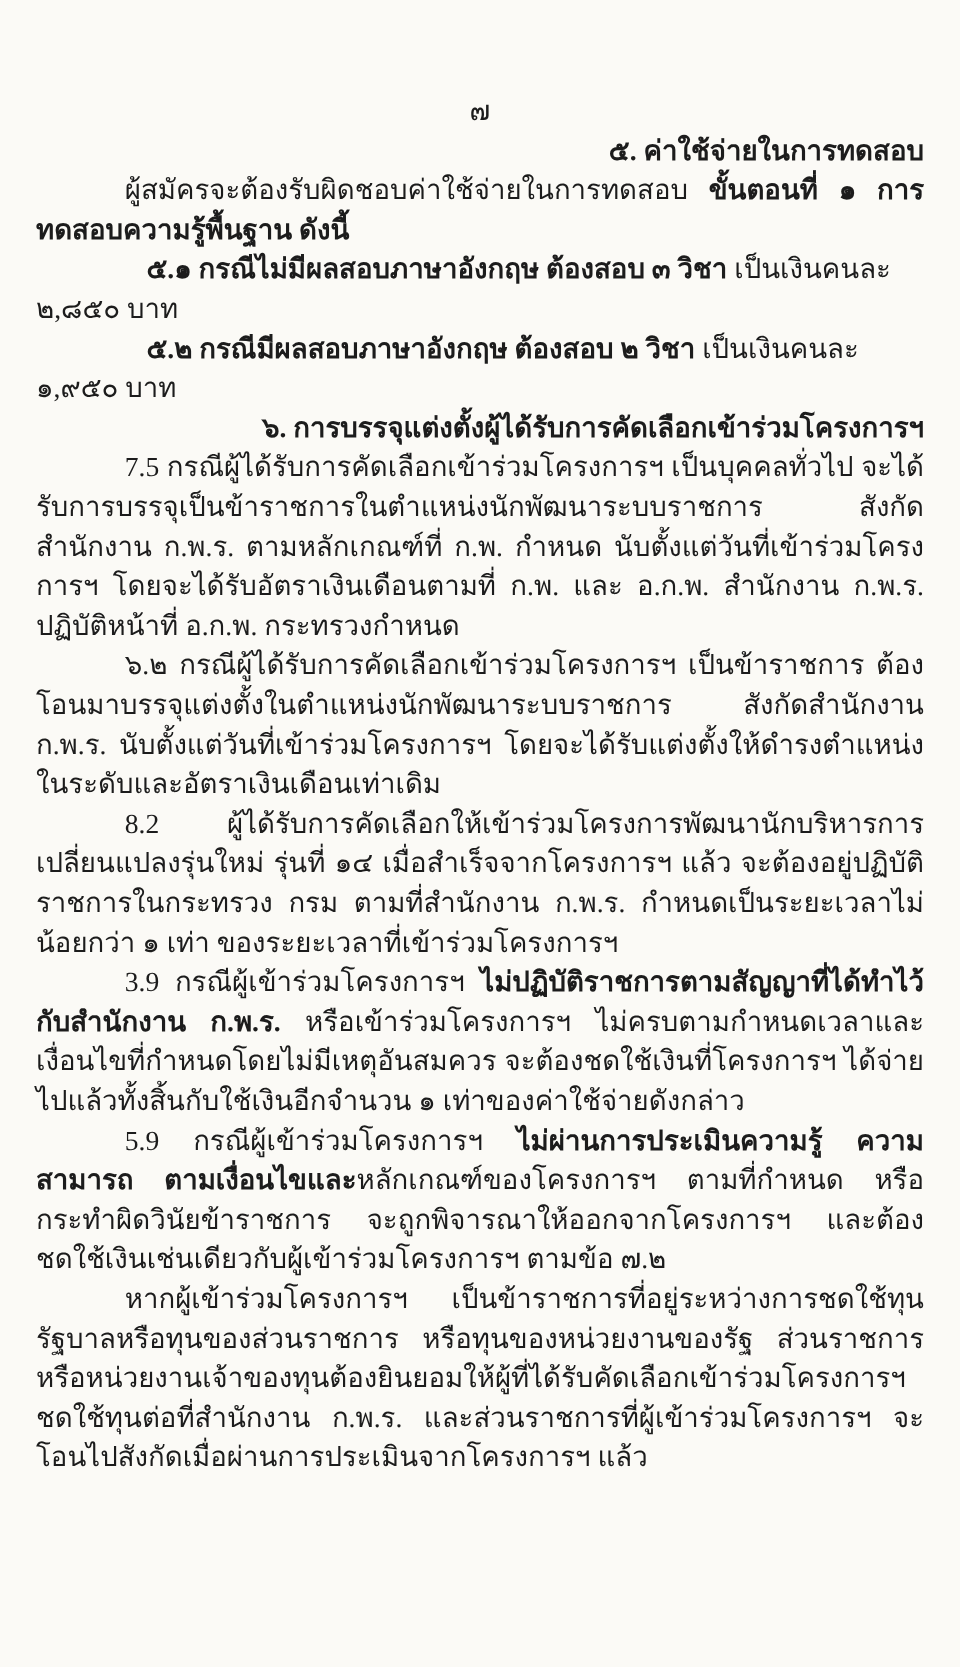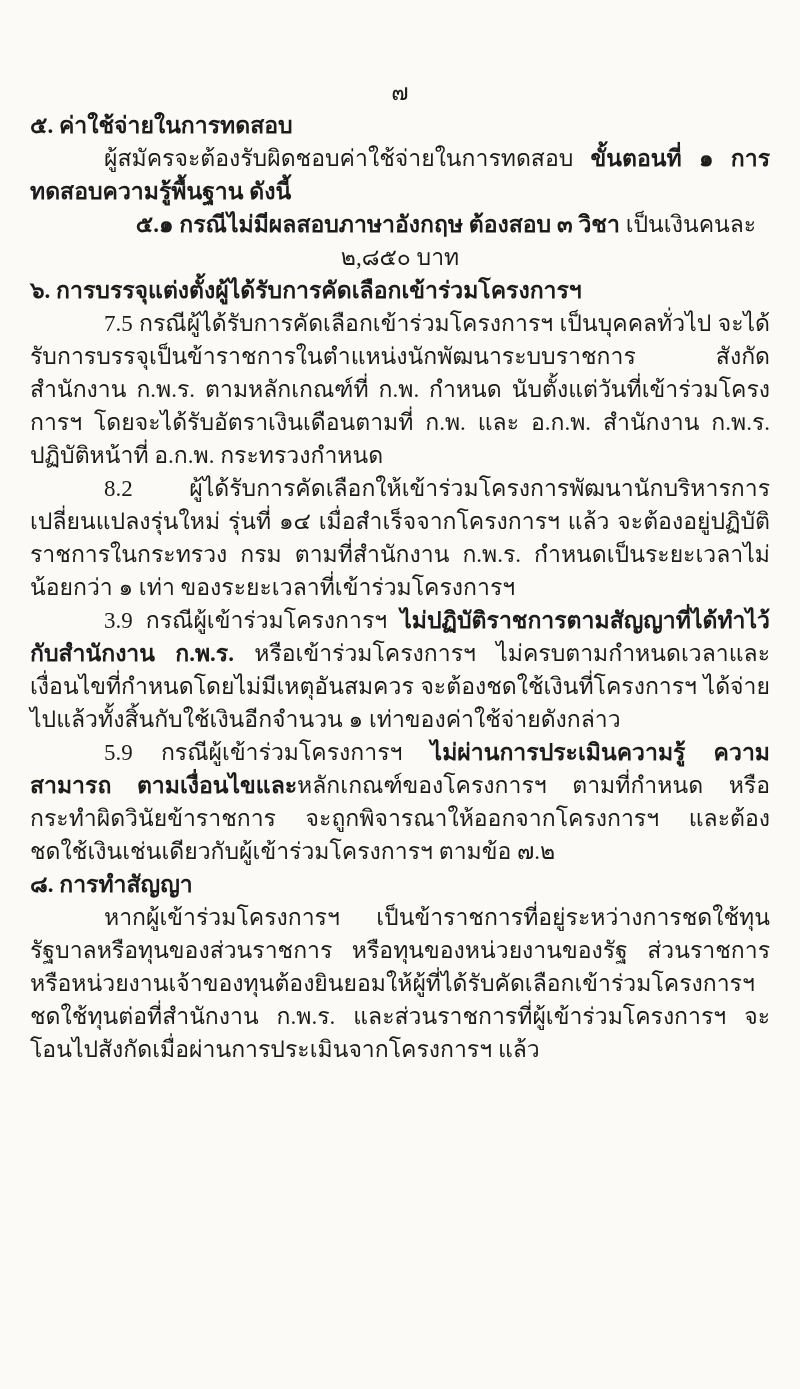--- a/index.html
+++ b/index.html
@@ -9,35 +9,36 @@
     width:800px; height:1389px; overflow:hidden;
     background:#fbfaf6;
     color:#1c1c1c;
     font-family:"Liberation Serif","DejaVu Serif",serif;
     font-size:23px; line-height:33px;
     -webkit-font-smoothing:antialiased;
   }
   .page { width:800px; height:1389px; padding:76px 30px 0 30px; background:#fbfaf6; }
   .blk { margin:0; }
   .pagenum { text-align:center; }
-  .heading { font-weight:bold; text-align:left; }
+  .heading { font-weight:bold; text-align:right; }
   .para { text-indent:74px; text-align:justify; }
-  .subitem { text-indent:92px; text-align:center; }
+  .subitem { text-indent:92px; text-align:left; }
   .b { font-weight:bold; }
 </style>
 </head>
 <body>
 
 <div class="page">
   <div class="blk pagenum">๗</div>
   <div>
       <div class="blk heading"><span class="b">๕. ค่าใช้จ่ายในการทดสอบ</span></div>
       <div class="blk para"><span>ผู้สมัครจะต้องรับผิดชอบค่าใช้จ่ายในการทดสอบ </span><span class="b">ขั้นตอนที่ ๑ การทดสอบความรู้พื้นฐาน ดังนี้</span></div>
       <div class="blk subitem"><span class="b">๕.๑ กรณีไม่มีผลสอบภาษาอังกฤษ ต้องสอบ ๓ วิชา</span><span> เป็นเงินคนละ ๒,๘๕๐ บาท</span></div>
+      <div class="blk subitem"><span class="b">๕.๒ กรณีมีผลสอบภาษาอังกฤษ ต้องสอบ ๒ วิชา</span><span> เป็นเงินคนละ ๑,๙๕๐ บาท</span></div>
       <div class="blk heading"><span class="b">๖. การบรรจุแต่งตั้งผู้ได้รับการคัดเลือกเข้าร่วมโครงการฯ</span></div>
       <div class="blk para"><span>7.5 กรณีผู้ได้รับการคัดเลือกเข้าร่วมโครงการฯ เป็นบุคคลทั่วไป จะได้รับการบรรจุเป็นข้าราชการในตำแหน่งนักพัฒนาระบบราชการ สังกัดสำนักงาน ก.พ.ร. ตามหลักเกณฑ์ที่ ก.พ. กำหนด นับตั้งแต่วันที่เข้าร่วมโครงการฯ โดยจะได้รับอัตราเงินเดือนตามที่ ก.พ. และ อ.ก.พ. สำนักงาน ก.พ.ร. ปฏิบัติหน้าที่ อ.ก.พ. กระทรวงกำหนด</span></div>
+      <div class="blk para"><span>๖.๒ กรณีผู้ได้รับการคัดเลือกเข้าร่วมโครงการฯ เป็นข้าราชการ ต้องโอนมาบรรจุแต่งตั้งในตำแหน่งนักพัฒนาระบบราชการ สังกัดสำนักงาน ก.พ.ร. นับตั้งแต่วันที่เข้าร่วมโครงการฯ โดยจะได้รับแต่งตั้งให้ดำรงตำแหน่งในระดับและอัตราเงินเดือนเท่าเดิม</span></div>
       <div class="blk para"><span>8.2 ผู้ได้รับการคัดเลือกให้เข้าร่วมโครงการพัฒนานักบริหารการเปลี่ยนแปลงรุ่นใหม่ รุ่นที่ ๑๔ เมื่อสำเร็จจากโครงการฯ แล้ว จะต้องอยู่ปฏิบัติราชการในกระทรวง กรม ตามที่สำนักงาน ก.พ.ร. กำหนดเป็นระยะเวลาไม่น้อยกว่า ๑ เท่า ของระยะเวลาที่เข้าร่วมโครงการฯ</span></div>
       <div class="blk para"><span>3.9 กรณีผู้เข้าร่วมโครงการฯ </span><span class="b">ไม่ปฏิบัติราชการตามสัญญาที่ได้ทำไว้กับสำนักงาน ก.พ.ร.</span><span> หรือเข้าร่วมโครงการฯ ไม่ครบตามกำหนดเวลาและเงื่อนไขที่กำหนดโดยไม่มีเหตุอันสมควร จะต้องชดใช้เงินที่โครงการฯ ได้จ่ายไปแล้วทั้งสิ้นกับใช้เงินอีกจำนวน ๑ เท่าของค่าใช้จ่ายดังกล่าว</span></div>
       <div class="blk para"><span>5.9 กรณีผู้เข้าร่วมโครงการฯ </span><span class="b">ไม่ผ่านการประเมินความรู้ ความสามารถ ตามเงื่อนไขและ</span><span>หลักเกณฑ์ของโครงการฯ ตามที่กำหนด หรือกระทำผิดวินัยข้าราชการ จะถูกพิจารณาให้ออกจากโครงการฯ และต้องชดใช้เงินเช่นเดียวกับผู้เข้าร่วมโครงการฯ ตามข้อ ๗.๒</span></div>
-      <div class="blk heading"><span class="b">๘. การทำสัญญา</span></div>
       <div class="blk para"><span>หากผู้เข้าร่วมโครงการฯ เป็นข้าราชการที่อยู่ระหว่างการชดใช้ทุนรัฐบาลหรือทุนของส่วนราชการ หรือทุนของหน่วยงานของรัฐ ส่วนราชการหรือหน่วยงานเจ้าของทุนต้องยินยอมให้ผู้ที่ได้รับคัดเลือกเข้าร่วมโครงการฯ ชดใช้ทุนต่อที่สำนักงาน ก.พ.ร. และส่วนราชการที่ผู้เข้าร่วมโครงการฯ จะโอนไปสังกัดเมื่อผ่านการประเมินจากโครงการฯ แล้ว</span></div>
     </div>
 </div>
 
 </body></html>

